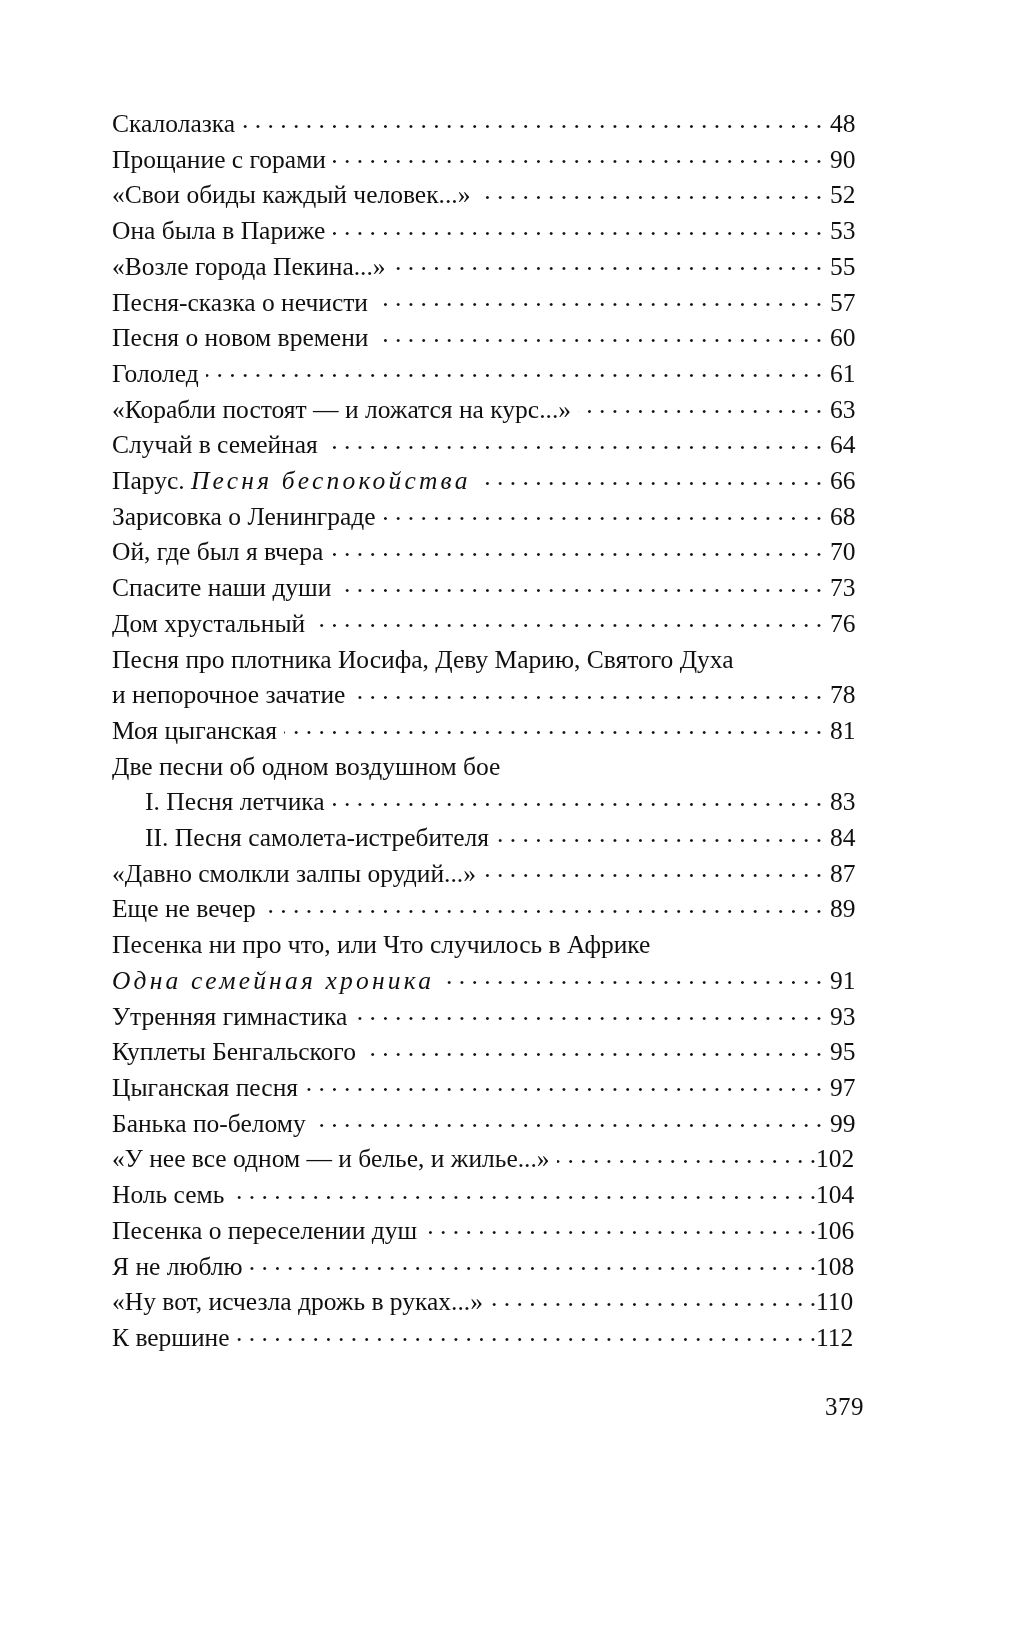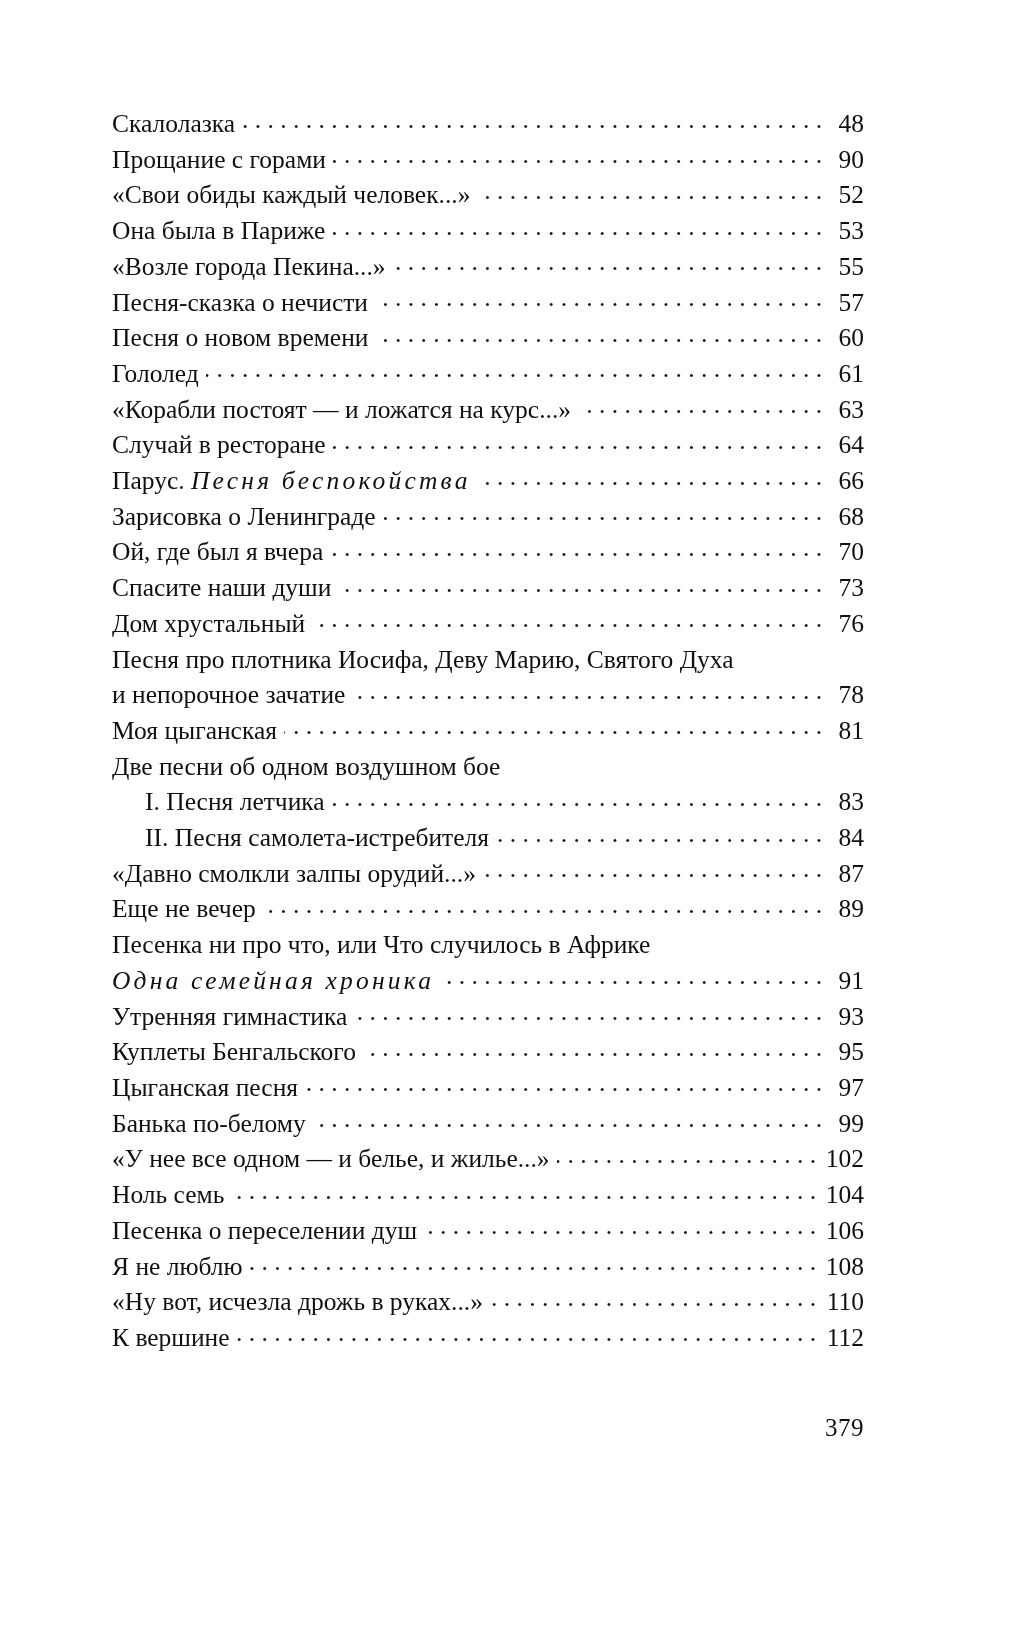--- a/index.html
+++ b/index.html
@@ -59,35 +59,34 @@
     position: absolute;
     right: 0;
     bottom: 0;
     letter-spacing: 0px;
     font-size: 25.5px;
     line-height: 1em;
     white-space: nowrap;
   }
   .pageno {
     flex: 0 0 auto;
-    text-align: right;
+    text-align: left;
     min-width: 34px;
     padding-left: 8px;
   }
   .pageno.wide {
     padding-left: 0px;
     min-width: 48px;
   }
   .footer-num {
     position: absolute;
     right: 160px;
     top: 1393px;
     font-size: 25px;
     letter-spacing: 0.5px;
-    margin-top: 21px;
   }
 </style>
 </head>
 <body>
 
 <div class="page">
 
   <div class="toc">
       <div class="entry">
         <span class="title-wrap"><span class="title">Скалолазка</span></span>
@@ -128,21 +127,21 @@
         <span class="title-wrap"><span class="title">Гололед</span></span>
         <span class="leader"></span>
         <span class="pageno">61</span>
       </div>
       <div class="entry">
         <span class="title-wrap"><span class="title">«Корабли постоят — и ложатся на курс...»</span></span>
         <span class="leader"></span>
         <span class="pageno">63</span>
       </div>
       <div class="entry">
-        <span class="title-wrap"><span class="title">Случай в ресторане</span></span>
+        <span class="title-wrap"><span class="title">Случай в семейная</span></span>
         <span class="leader"></span>
         <span class="pageno">64</span>
       </div>
       <div class="entry">
         <span class="title-wrap"><span class="title">Парус. </span><span class="title spaced">Песня беспокойства</span></span>
         <span class="leader"></span>
         <span class="pageno">66</span>
       </div>
       <div class="entry">
         <span class="title-wrap"><span class="title">Зарисовка о Ленинграде</span></span>

